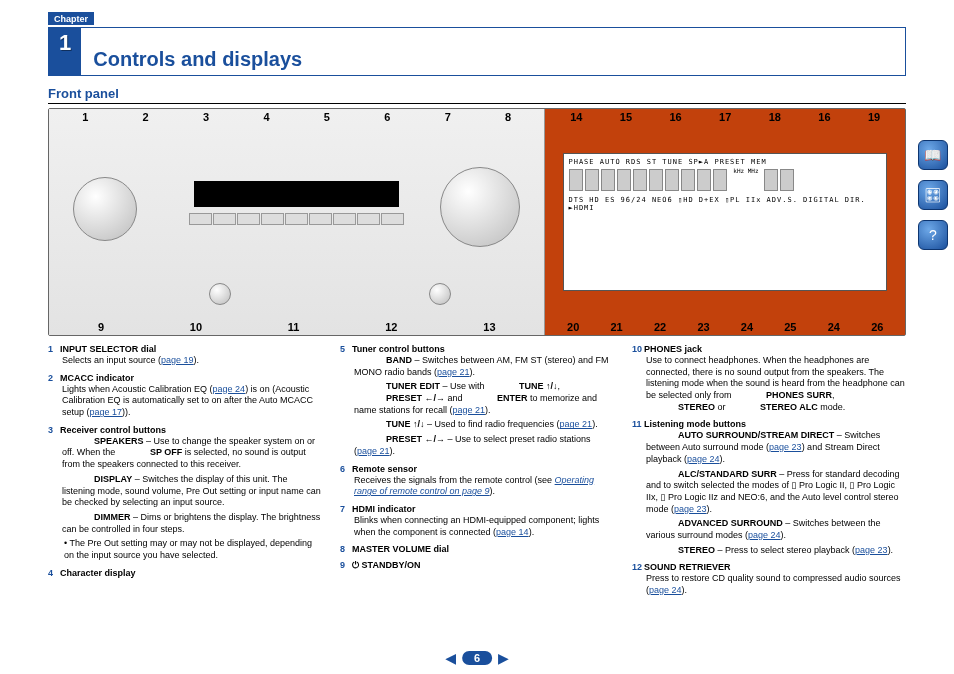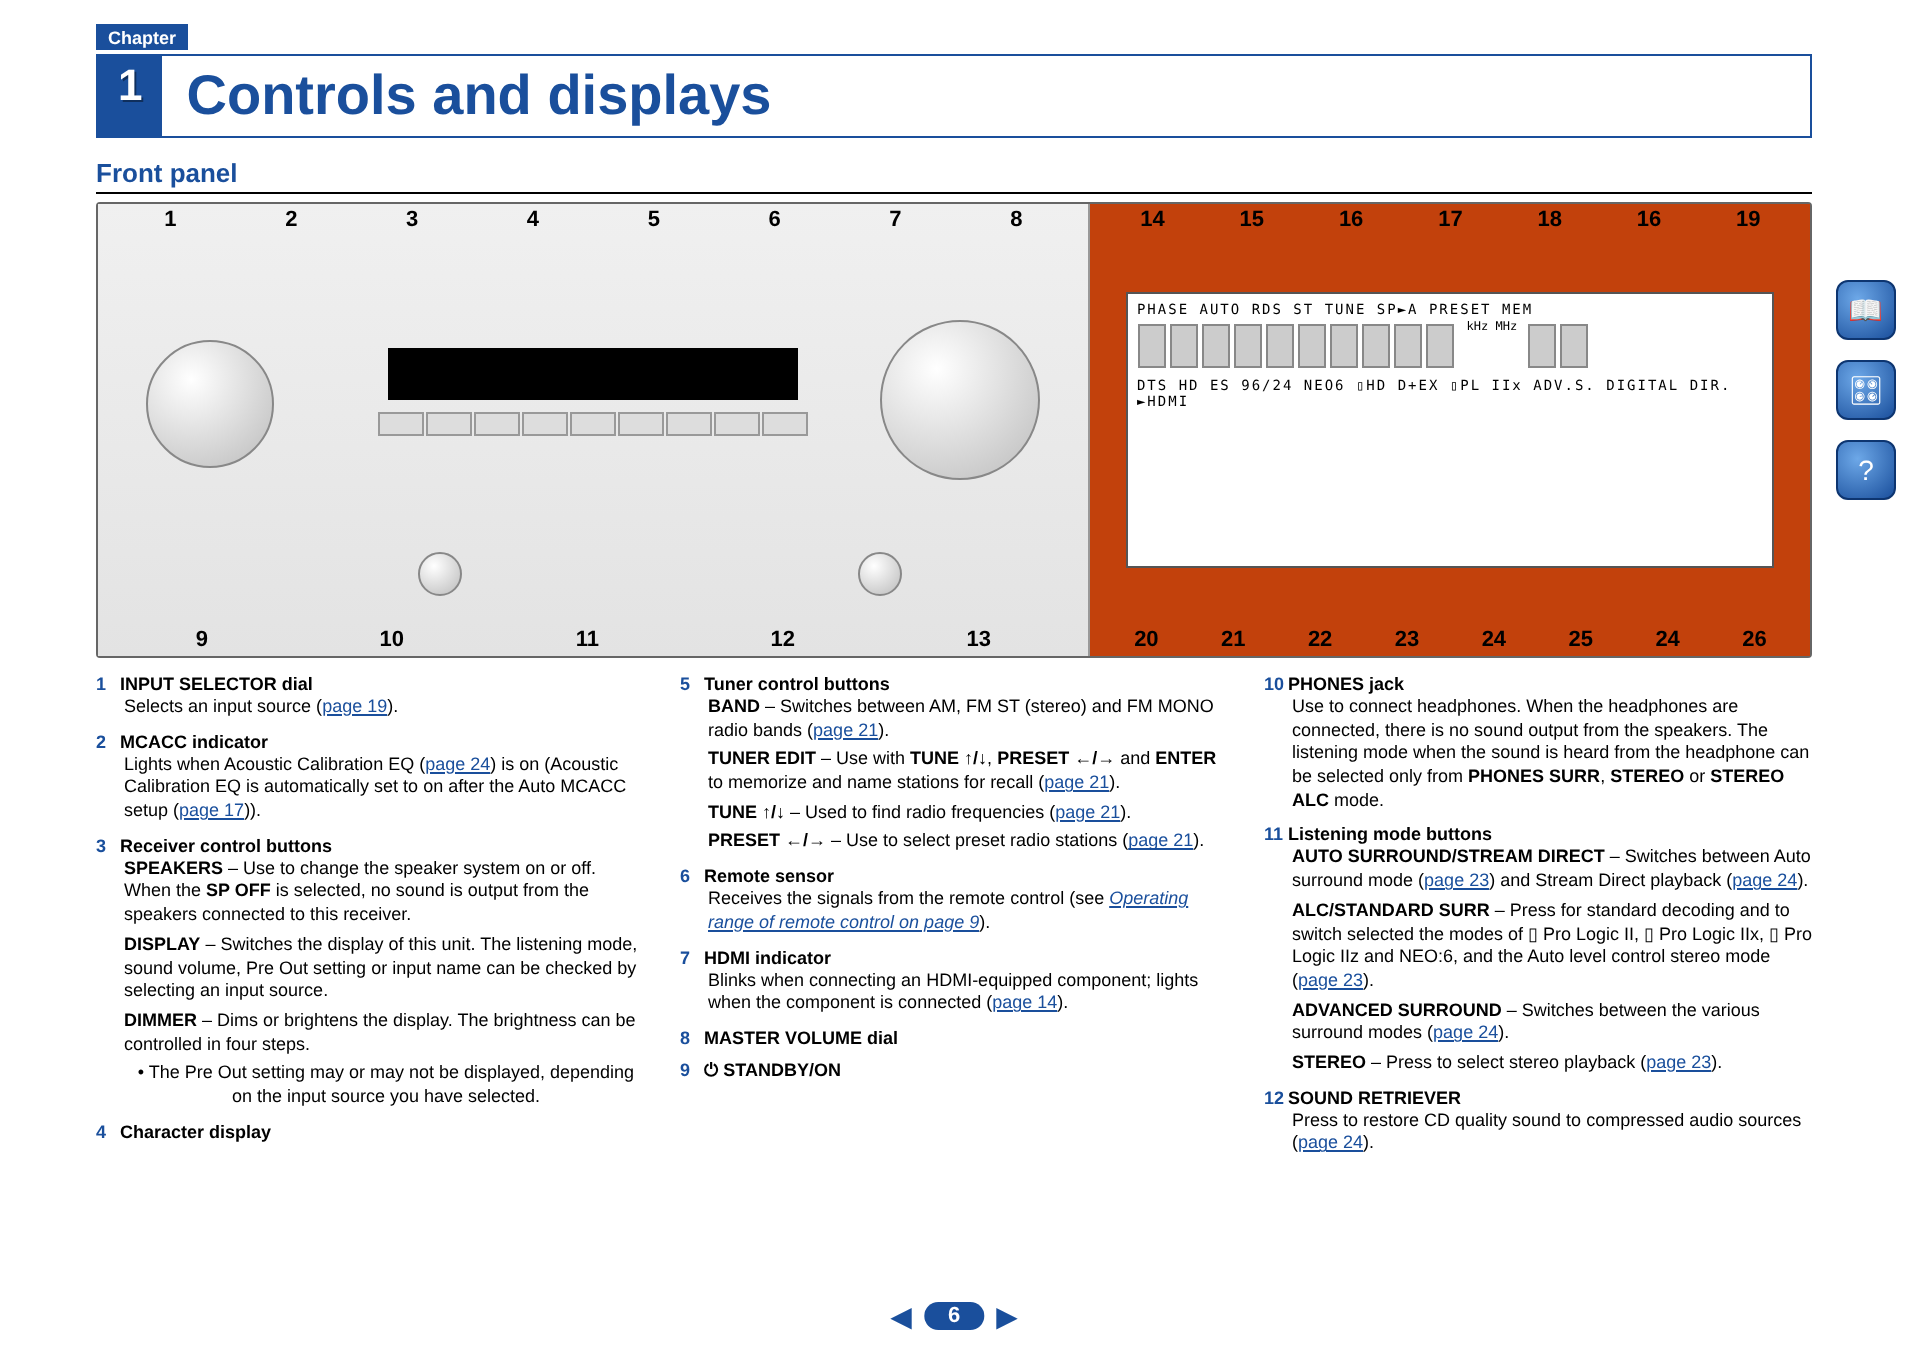--- a/index.html
+++ b/index.html
@@ -1,20 +1,20 @@
 <!DOCTYPE html>
 <html><head>
 <meta charset="utf-8">
 <style>
 * { margin: 0; padding: 0; box-sizing: border-box; }
 body { font-family: Arial, Helvetica, sans-serif; font-size: 9px; color: #000; background: #fff; width: 954px; height: 674px; position: relative; padding: 12px 48px 12px 48px; }
 .chapter-badge { display: inline-block; background: #1a4f9c; color: #fff; font-size: 9px; font-weight: bold; padding: 2px 6px 1px; text-align: left; }
 .chapter-num { display: inline-block; background: #1a4f9c; color: #fff; font-size: 22px; font-weight: bold; padding: 2px 10px; text-shadow: 1px 1px 0 rgba(0,0,0,.4); }
 .header-row { display: flex; align-items: stretch; border: 1px solid #1a4f9c; margin-top: 2px; }
-.header-title { font-size: 28px; font-weight: bold; color: #1a4f9c; padding: 4px 12px; flex: 1; }
+.header-title { font-size: 20px; font-weight: bold; color: #1a4f9c; padding: 4px 12px; flex: 1; margin-top: 16px; }
 .section-title { font-size: 13px; font-weight: bold; color: #1a4f9c; margin: 10px 0 4px; padding-bottom: 2px; border-bottom: 1px solid #000; }
 .diagram-area { height: 228px; background: #fafafa; border: 1px solid #666; border-radius: 2px; position: relative; margin-bottom: 8px; display: flex; }
 .receiver { flex: 0 0 58%; border-right: 1px solid #999; position: relative; background: linear-gradient(#f0f0f0,#e3e3e3); }
 .display-panel { flex: 1; position: relative; background: #c2410c; }
 .callout-row { display: flex; justify-content: space-around; font-weight: bold; font-size: 11px; padding: 2px 6px; }
 .callout-row.top { position: absolute; top: 0; left: 0; right: 0; }
 .callout-row.bottom { position: absolute; bottom: 0; left: 0; right: 0; }
 .knob { position: absolute; width: 64px; height: 64px; border-radius: 50%; background: radial-gradient(circle at 35% 30%, #fff, #bbb); border: 1px solid #888; }
 .knob.small { width: 22px; height: 22px; }
 .screen { position: absolute; top: 72px; left: 145px; right: 145px; height: 26px; background: #000; }
@@ -29,22 +29,22 @@
 .num { font-weight: bold; color: #1a4f9c; display: inline-block; width: 12px; vertical-align: top; }
 .item-title { font-weight: bold; font-size: 9px; display: inline; }
 .item-body { margin-left: 14px; margin-top: 1px; line-height: 1.3; }
 .item-body p { margin-bottom: 3px; }
 .link { color: #1a4f9c; text-decoration: underline; cursor: pointer; }
 .pager { position: absolute; bottom: 8px; left: 50%; transform: translateX(-50%); display: flex; align-items: center; gap: 6px; }
 .pager .arrow { color: #1a4f9c; font-size: 14px; cursor: pointer; }
 .pager .page { background: #1a4f9c; color: #fff; border-radius: 10px; padding: 1px 12px; font-weight: bold; font-size: 11px; }
 .side-icons { position: absolute; right: 6px; top: 140px; display: flex; flex-direction: column; gap: 10px; }
 .side-icon { width: 30px; height: 30px; background: radial-gradient(circle at 35% 30%, #6da8e8, #1a4f9c); border-radius: 6px; border: 1px solid #0d3570; display: flex; align-items: center; justify-content: center; color: #fff; font-size: 14px; cursor: pointer; }
-b { font-weight: bold; }
-.bullet { margin-left: 2px; text-align: center; }
+b { font-weight: bold; margin-left: 32px; }
+.bullet { margin-left: 2px; }
 </style>
 </head>
 <body>
 
 
 
 <div class="chapter-badge">Chapter</div>
 <div class="header-row">
   <div class="chapter-num">1</div>
   <div class="header-title">Controls and displays</div>

